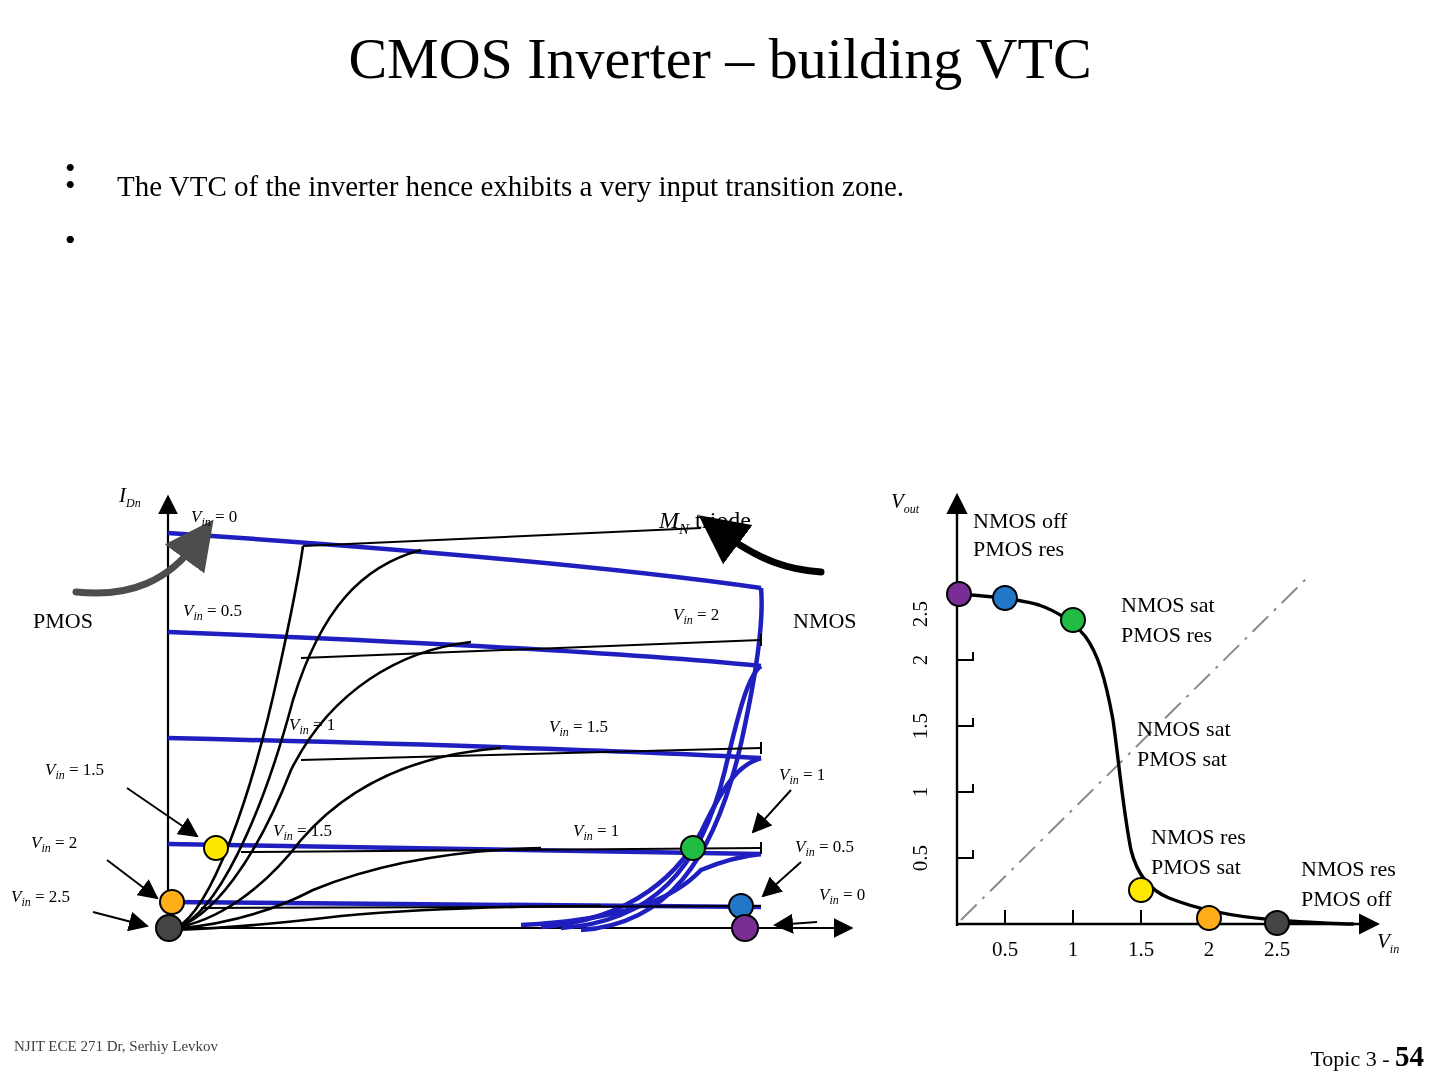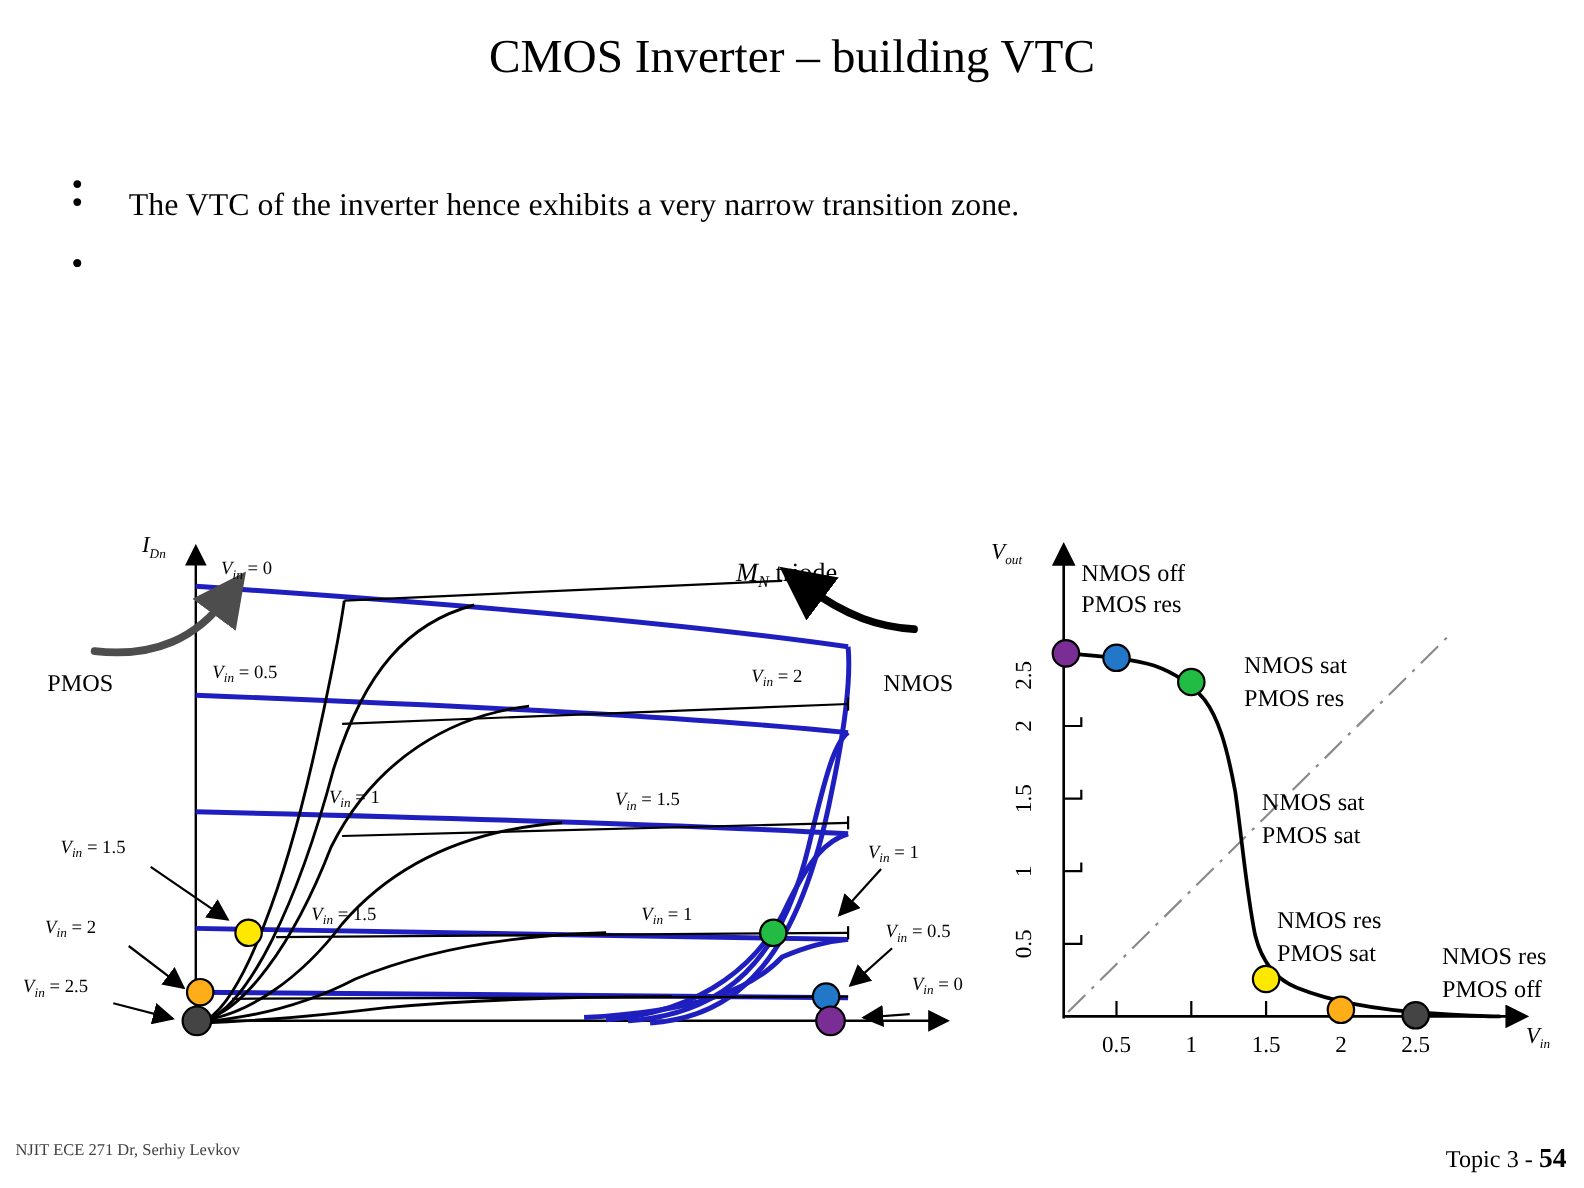--- a/index.html
+++ b/index.html
@@ -9,21 +9,21 @@
     font-family:"Liberation Serif","DejaVu Serif",serif;
     color:#000;
     position:relative;
     overflow:hidden;
   }
   #slide{position:absolute;inset:0;}
 
   .title{
     position:absolute; top:30px; left:0; width:1440px;
     text-align:center;
-    font-size:43px; line-height:1.0;
+    font-size:58px; line-height:1.0;
     font-family:"Liberation Serif","DejaVu Serif",serif;
     font-weight:400;
     letter-spacing:0px;
     color:#000;
   }
 
   .bullets{
     position:absolute; top:150px; left:55px; width:1320px;
   }
   .bullet{
@@ -33,57 +33,57 @@
     font-size:29px;
     line-height:1.32;
     color:#000;
   }
   .bullet .dot{
     position:absolute; left:10px; top:-2px;
     font-size:30px; line-height:1.32;
   }
 
   
-  .figwrap{position:absolute; left:11px; top:470px; width:1420px; height:520px;}
+  .figwrap{position:absolute; left:1px; top:470px; width:1420px; height:520px;}
   svg.fig{display:block;}
   .figL{position:absolute; left:0px;  top:0px;}
   .figR{position:absolute; left:868px; top:0px;}
 
   text{font-family:"Liberation Serif","DejaVu Serif",serif; fill:#000;}
   .lbl{font-size:17px;}
   .lbl-i{font-style:italic;}
   .sub{font-size:12px; font-style:italic;}
   .big{font-size:21px;}
   .reg{font-size:22px;}
   .tick{font-size:21px;}
 
   .footL{
     position:absolute; left:14px; top:1038px;
     font-size:15px; color:#404040;
   }
   .footR{
     position:absolute; right:16px; top:1040px;
     font-size:22px; color:#000;
   }
-  .footR b{font-weight:bold; font-size:25px;}
+  .footR b{font-weight:bold; font-size:29px;}
 </style>
 </head>
 <body>
 
 <div id="slide">
 
   <div class="title">CMOS Inverter – building VTC</div>
 
   <div class="bullets">
     <div class="bullet">
       <span class="dot">•</span>
     </div>
     <div class="bullet">
       <span class="dot">•</span>
-      <span>The VTC of the inverter hence exhibits a very narrow transition zone.</span>
+      <span>The VTC of the inverter hence exhibits a very input transition zone.</span>
     </div>
     <div class="bullet">
       <span class="dot">•</span>
     </div>
     <div class="bullet">
       <span class="dot">•</span>
     </div>
   </div>
 
   <div class="figwrap">

